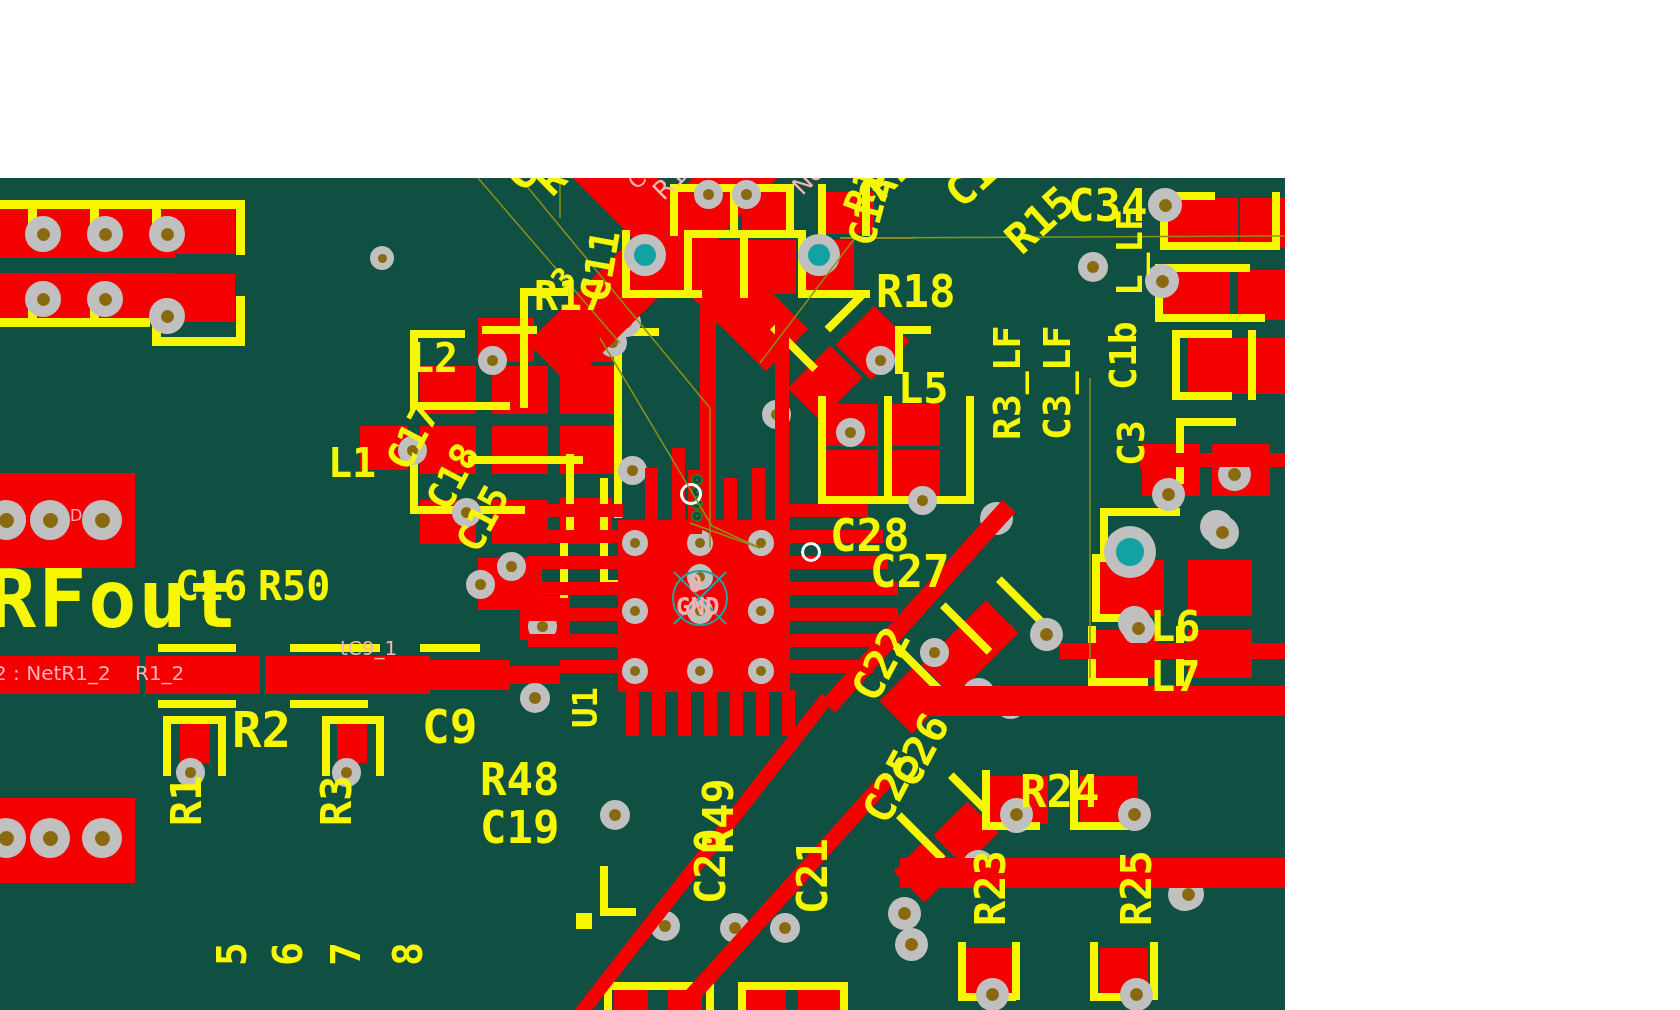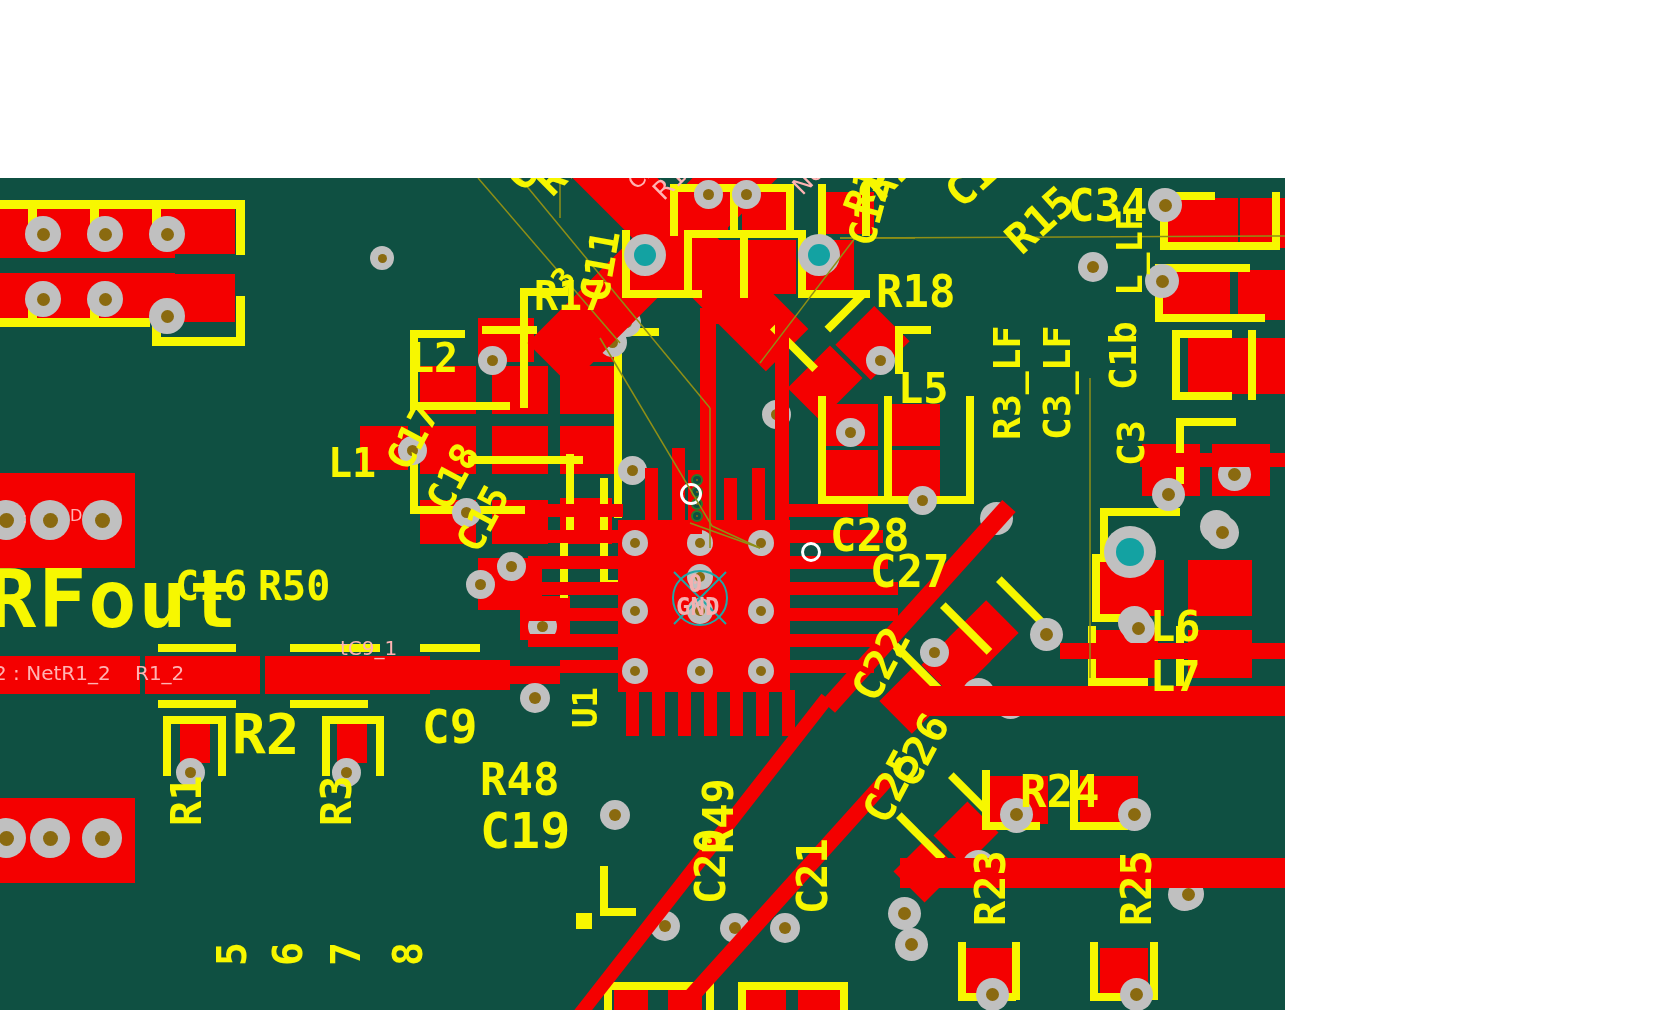--- a/index.html
+++ b/index.html
@@ -573,26 +573,26 @@
     <div class="txt" style="left:1020px;top:592px;font-size:44px;">R24</div>
     <div class="txt" style="left:845px;top:510px;font-size:42px;transform:rotate(-62deg);transform-origin:0 0;">C22</div>
     <div class="txt" style="left:884px;top:596px;font-size:42px;transform:rotate(-62deg);transform-origin:0 0;">C26</div>
     <div class="txt" style="left:856px;top:632px;font-size:42px;transform:rotate(-62deg);transform-origin:0 0;">C25</div>
     <div class="txt" style="left:792px;top:736px;font-size:42px;transform:rotate(-90deg);transform-origin:0 0;">C21</div>
     <div class="txt" style="left:690px;top:726px;font-size:42px;transform:rotate(-90deg);transform-origin:0 0;">C20</div>
     <div class="txt" style="left:698px;top:676px;font-size:42px;transform:rotate(-90deg);transform-origin:0 0;">R49</div>
     <div class="txt" style="left:970px;top:748px;font-size:42px;transform:rotate(-90deg);transform-origin:0 0;">R23</div>
     <div class="txt" style="left:1116px;top:748px;font-size:42px;transform:rotate(-90deg);transform-origin:0 0;">R25</div>
 
-    <div class="txt" style="left:232px;top:528px;font-size:56px;">R2</div>
+    <div class="txt" style="left:232px;top:528px;font-size:49px;">R2</div>
     <div class="txt" style="left:166px;top:648px;font-size:42px;transform:rotate(-90deg);transform-origin:0 0;">R1</div>
     <div class="txt" style="left:316px;top:648px;font-size:42px;transform:rotate(-90deg);transform-origin:0 0;">R3</div>
     <div class="txt" style="left:422px;top:526px;font-size:46px;">C9</div>
     <div class="txt" style="left:480px;top:580px;font-size:44px;">R48</div>
-    <div class="txt" style="left:480px;top:628px;font-size:50px;">C19</div>
+    <div class="txt" style="left:480px;top:628px;font-size:44px;">C19</div>
     <div class="txt" style="left:212px;top:788px;font-size:40px;transform:rotate(-90deg);transform-origin:0 0;">5</div>
     <div class="txt" style="left:268px;top:788px;font-size:40px;transform:rotate(-90deg);transform-origin:0 0;">6</div>
     <div class="txt" style="left:326px;top:788px;font-size:40px;transform:rotate(-90deg);transform-origin:0 0;">7</div>
     <div class="txt" style="left:388px;top:788px;font-size:40px;transform:rotate(-90deg);transform-origin:0 0;">8</div>
 
     <div class="txt" style="left:-12px;top:382px;font-size:80px;letter-spacing:2px;">RFout</div>
 
     <div class="nettxt" style="left:-6px;top:485px;">2 : NetR1_2</div>
     <div class="nettxt" style="left:135px;top:485px;">R1_2</div>
     <div class="nettxt" style="left:340px;top:460px;">tC9_1</div>

